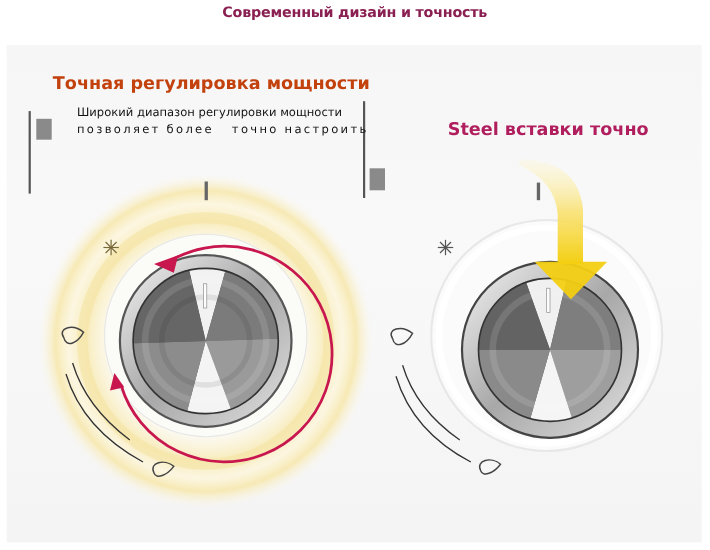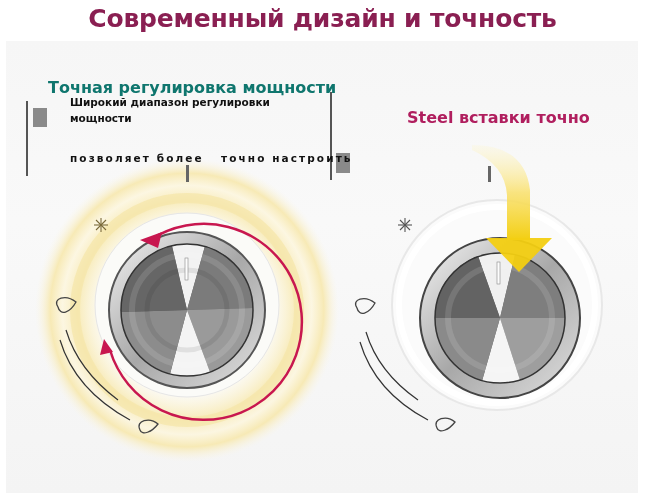--- a/index.html
+++ b/index.html
@@ -3,35 +3,35 @@
 <meta charset="utf-8">
 <style>
   html, body { margin: 0; padding: 0; }
   body {
     width: 645px; height: 500px; position: relative; overflow: hidden;
     background: #ffffff;
     font-family: "DejaVu Sans", sans-serif;
   }
   .main-title {
     position: absolute; left: 0; top: 4px; width: 645px; text-align: center;
-    font-size: 25px; font-weight: bold; color: #8a1f52; letter-spacing: -0.2px;
+    font-size: 13px; font-weight: bold; color: #8a1f52; letter-spacing: -0.2px;
   }
   .panel {
     position: absolute; left: 6px; top: 41px; width: 632px; height: 452px;
     background: linear-gradient(180deg, #f6f6f6 0%, #f9f9f9 40%, #f4f4f4 100%);
   }
   .sub-title-left {
     position: absolute; left: 48px; top: 66px;
-    font-size: 16px; font-weight: bold; color: #0f766e; margin-top: 12px;
+    font-size: 16px; font-weight: bold; color: #c2410c;
   }
   .desc {
     position: absolute; left: 70px; top: 94px; width: 250px;
-    font-size: 10.5px; font-weight: bold; color: #111; line-height: 16px;
+    font-size: 10.5px; font-weight: normal; color: #111; line-height: 16px;
   }
-  .desc .l2 { letter-spacing: 2.1px; margin-top: 24px; }
+  .desc .l2 { letter-spacing: 2.1px; }
   .sub-title-right {
     position: absolute; left: 407px; top: 108px;
     font-size: 16px; font-weight: bold; color: #b01e5e;
   }
   .vline { position: absolute; width: 1.5px; background: #555; }
   .gray-block { position: absolute; background: #8a8a8a; }
   svg.art { position: absolute; left: 0; top: 0; }
 </style>
 </head>
 <body>

